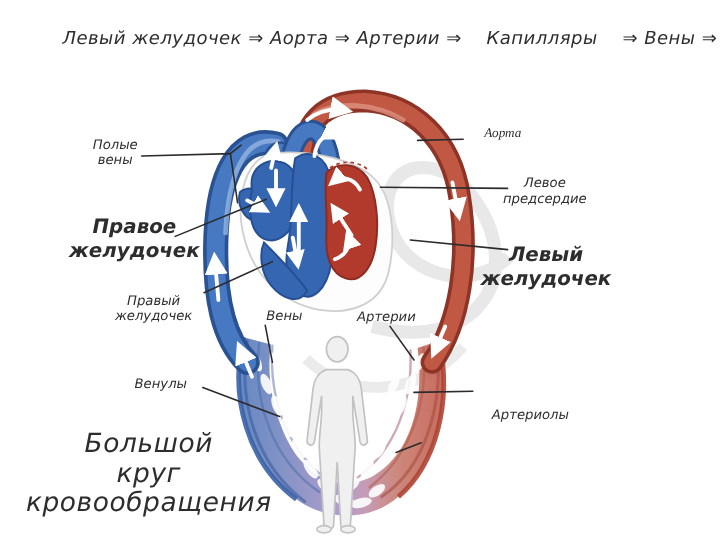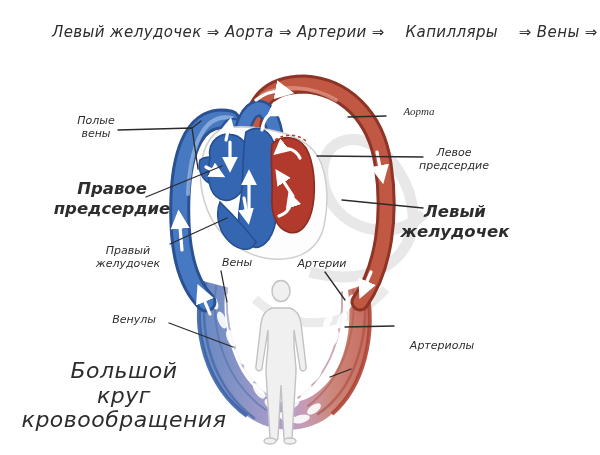--- a/index.html
+++ b/index.html
@@ -178,21 +178,21 @@
       <path class="leader" d="M 394,326 L 345,327"></path>
       <path class="leader" d="M 351,369 L 330,377"></path>
     </g>
   </svg>
 
   <div class="flow" style="left:52px; top:23px;">Левый желудочек ⇒ Аорта ⇒ Артерии ⇒    Капилляры    ⇒ Вены ⇒</div>
 
   <div class="lbl" style="left:96px;  top:127px;">Полые
 вены</div>
   <div class="lbl bold" style="left:112px; top:199px;">Правое
-предсердие</div>
+желудочек</div>
   <div class="lbl" style="left:128px; top:257px;font-style:italic;">Правый
 желудочек</div>
   <div class="lbl" style="left:237px; top:263px;">Вены</div>
   <div class="lbl" style="left:322px; top:264px;">Артерии</div>
   <div class="lbl" style="left:419px; top:112px;font-family:Liberation Serif, serif;">Аорта</div>
   <div class="lbl" style="left:454px; top:159px;">Левое
 предсердие</div>
   <div class="lbl bold" style="left:455px; top:222px;">Левый
 желудочек</div>
   <div class="lbl" style="left:134px; top:320px;">Венулы</div>

